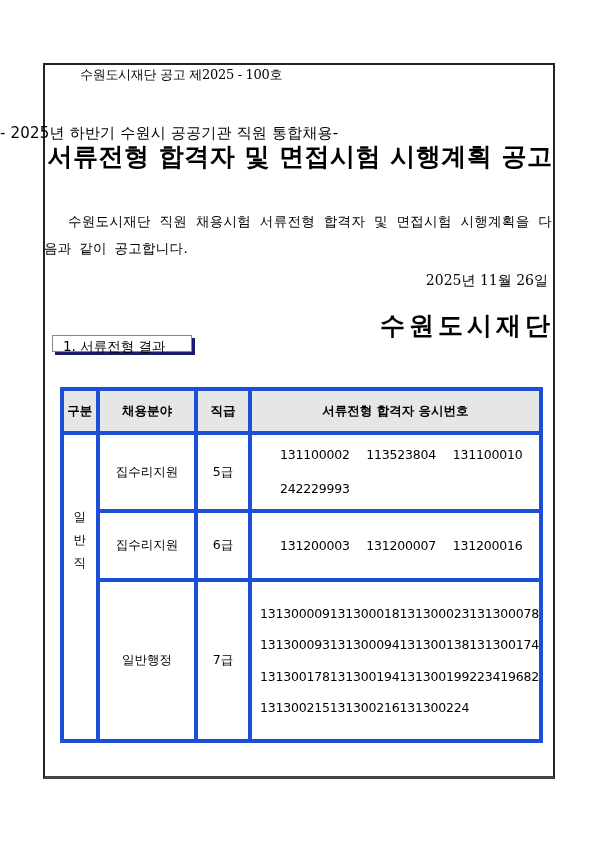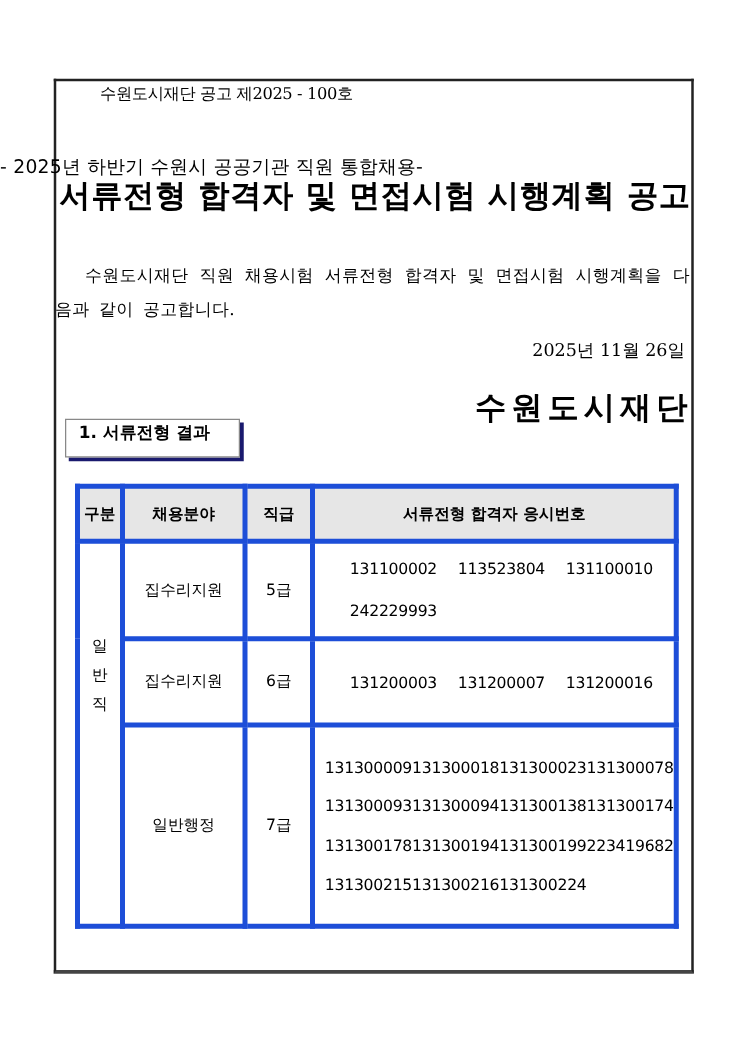--- a/index.html
+++ b/index.html
@@ -13,23 +13,23 @@
               font-size: 15px; font-weight: normal; letter-spacing: 0.2px; }
   .title { position: absolute; left: 0; width: 600px; top: 140px; text-align: center;
            font-size: 25px; font-weight: bold; letter-spacing: 0.5px; }
   .body-text { position: absolute; left: 44px; width: 508px; top: 208px;
                font-family: "DejaVu Serif", "Liberation Serif", serif; font-size: 13.5px; line-height: 27px;
                text-align: justify; text-indent: 24px; letter-spacing: 0.3px; word-spacing: 3px; }
   .date { position: absolute; right: 52px; top: 272px; font-family: "DejaVu Serif", "Liberation Serif", serif;
           font-size: 14px; }
   .org { position: absolute; right: 46px; top: 309px; font-family: "DejaVu Serif", "Liberation Serif", serif;
          font-size: 25px; font-weight: bold; letter-spacing: 4px; }
-  .section-heading { position: absolute; left: 52px; top: 335px; width: 140px; height: 31px;
+  .section-heading { position: absolute; left: 52px; top: 335px; width: 140px; height: 17px;
                      border: 1px solid #888; background: #fff; box-sizing: border-box;
-                     box-shadow: 3px 3px 0 #1a1a6e; font-size: 13.5px; font-weight: bold;
+                     box-shadow: 3px 3px 0 #1a1a6e; font-size: 13.5px; font-weight: normal;
                      line-height: 21px; padding-left: 10px; }
   table.results { position: absolute; left: 60px; top: 387px; width: 483px; border-collapse: collapse;
                   font-size: 12.5px; }
   table.results th, table.results td { border: 4px solid #1d4ed8; padding: 0; text-align: center; vertical-align: middle; }
   table.results th { background: #e6e6e6; height: 40px; font-weight: bold; font-size: 12.5px; }
   .cat-cell { width: 41px; line-height: 23px; padding-top: 70px !important; vertical-align: top !important; }
   .cat-cell span { display: block; }
   .field-cell { width: 135px; }
   .grade-cell { width: 68px; }
   .num-grid { display: grid; justify-items: start; padding: 4px 0 4px 0; }

